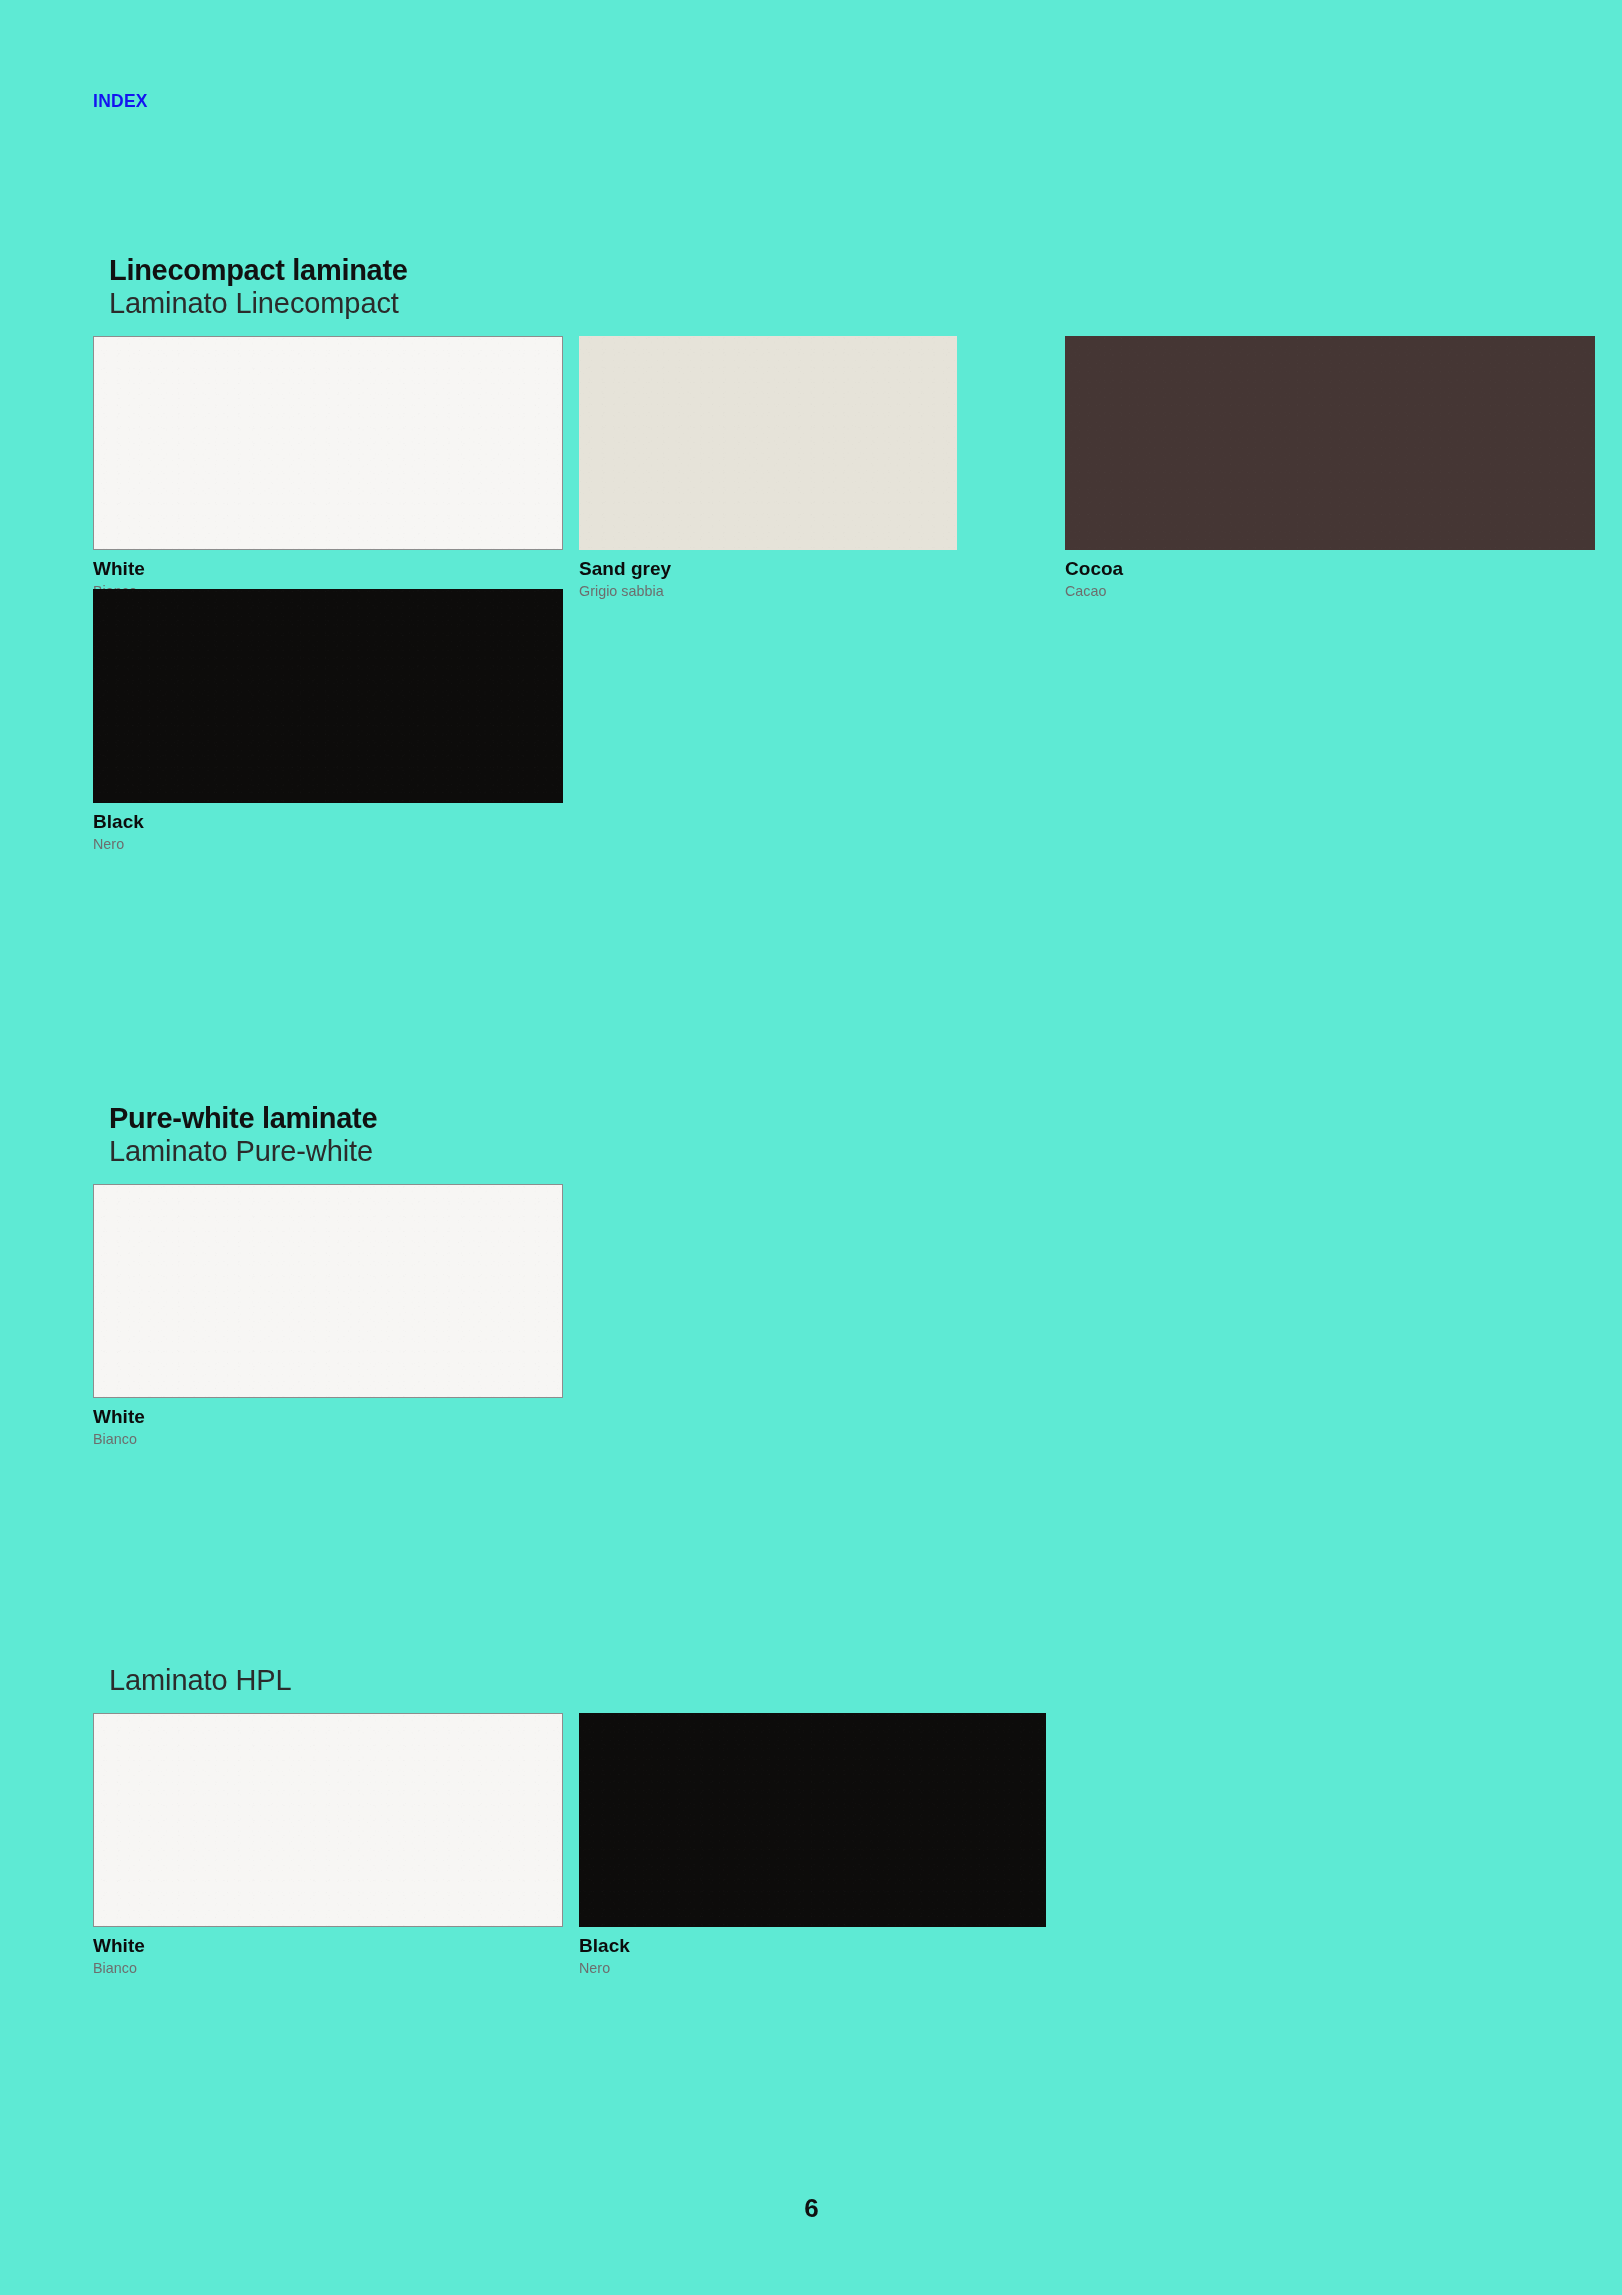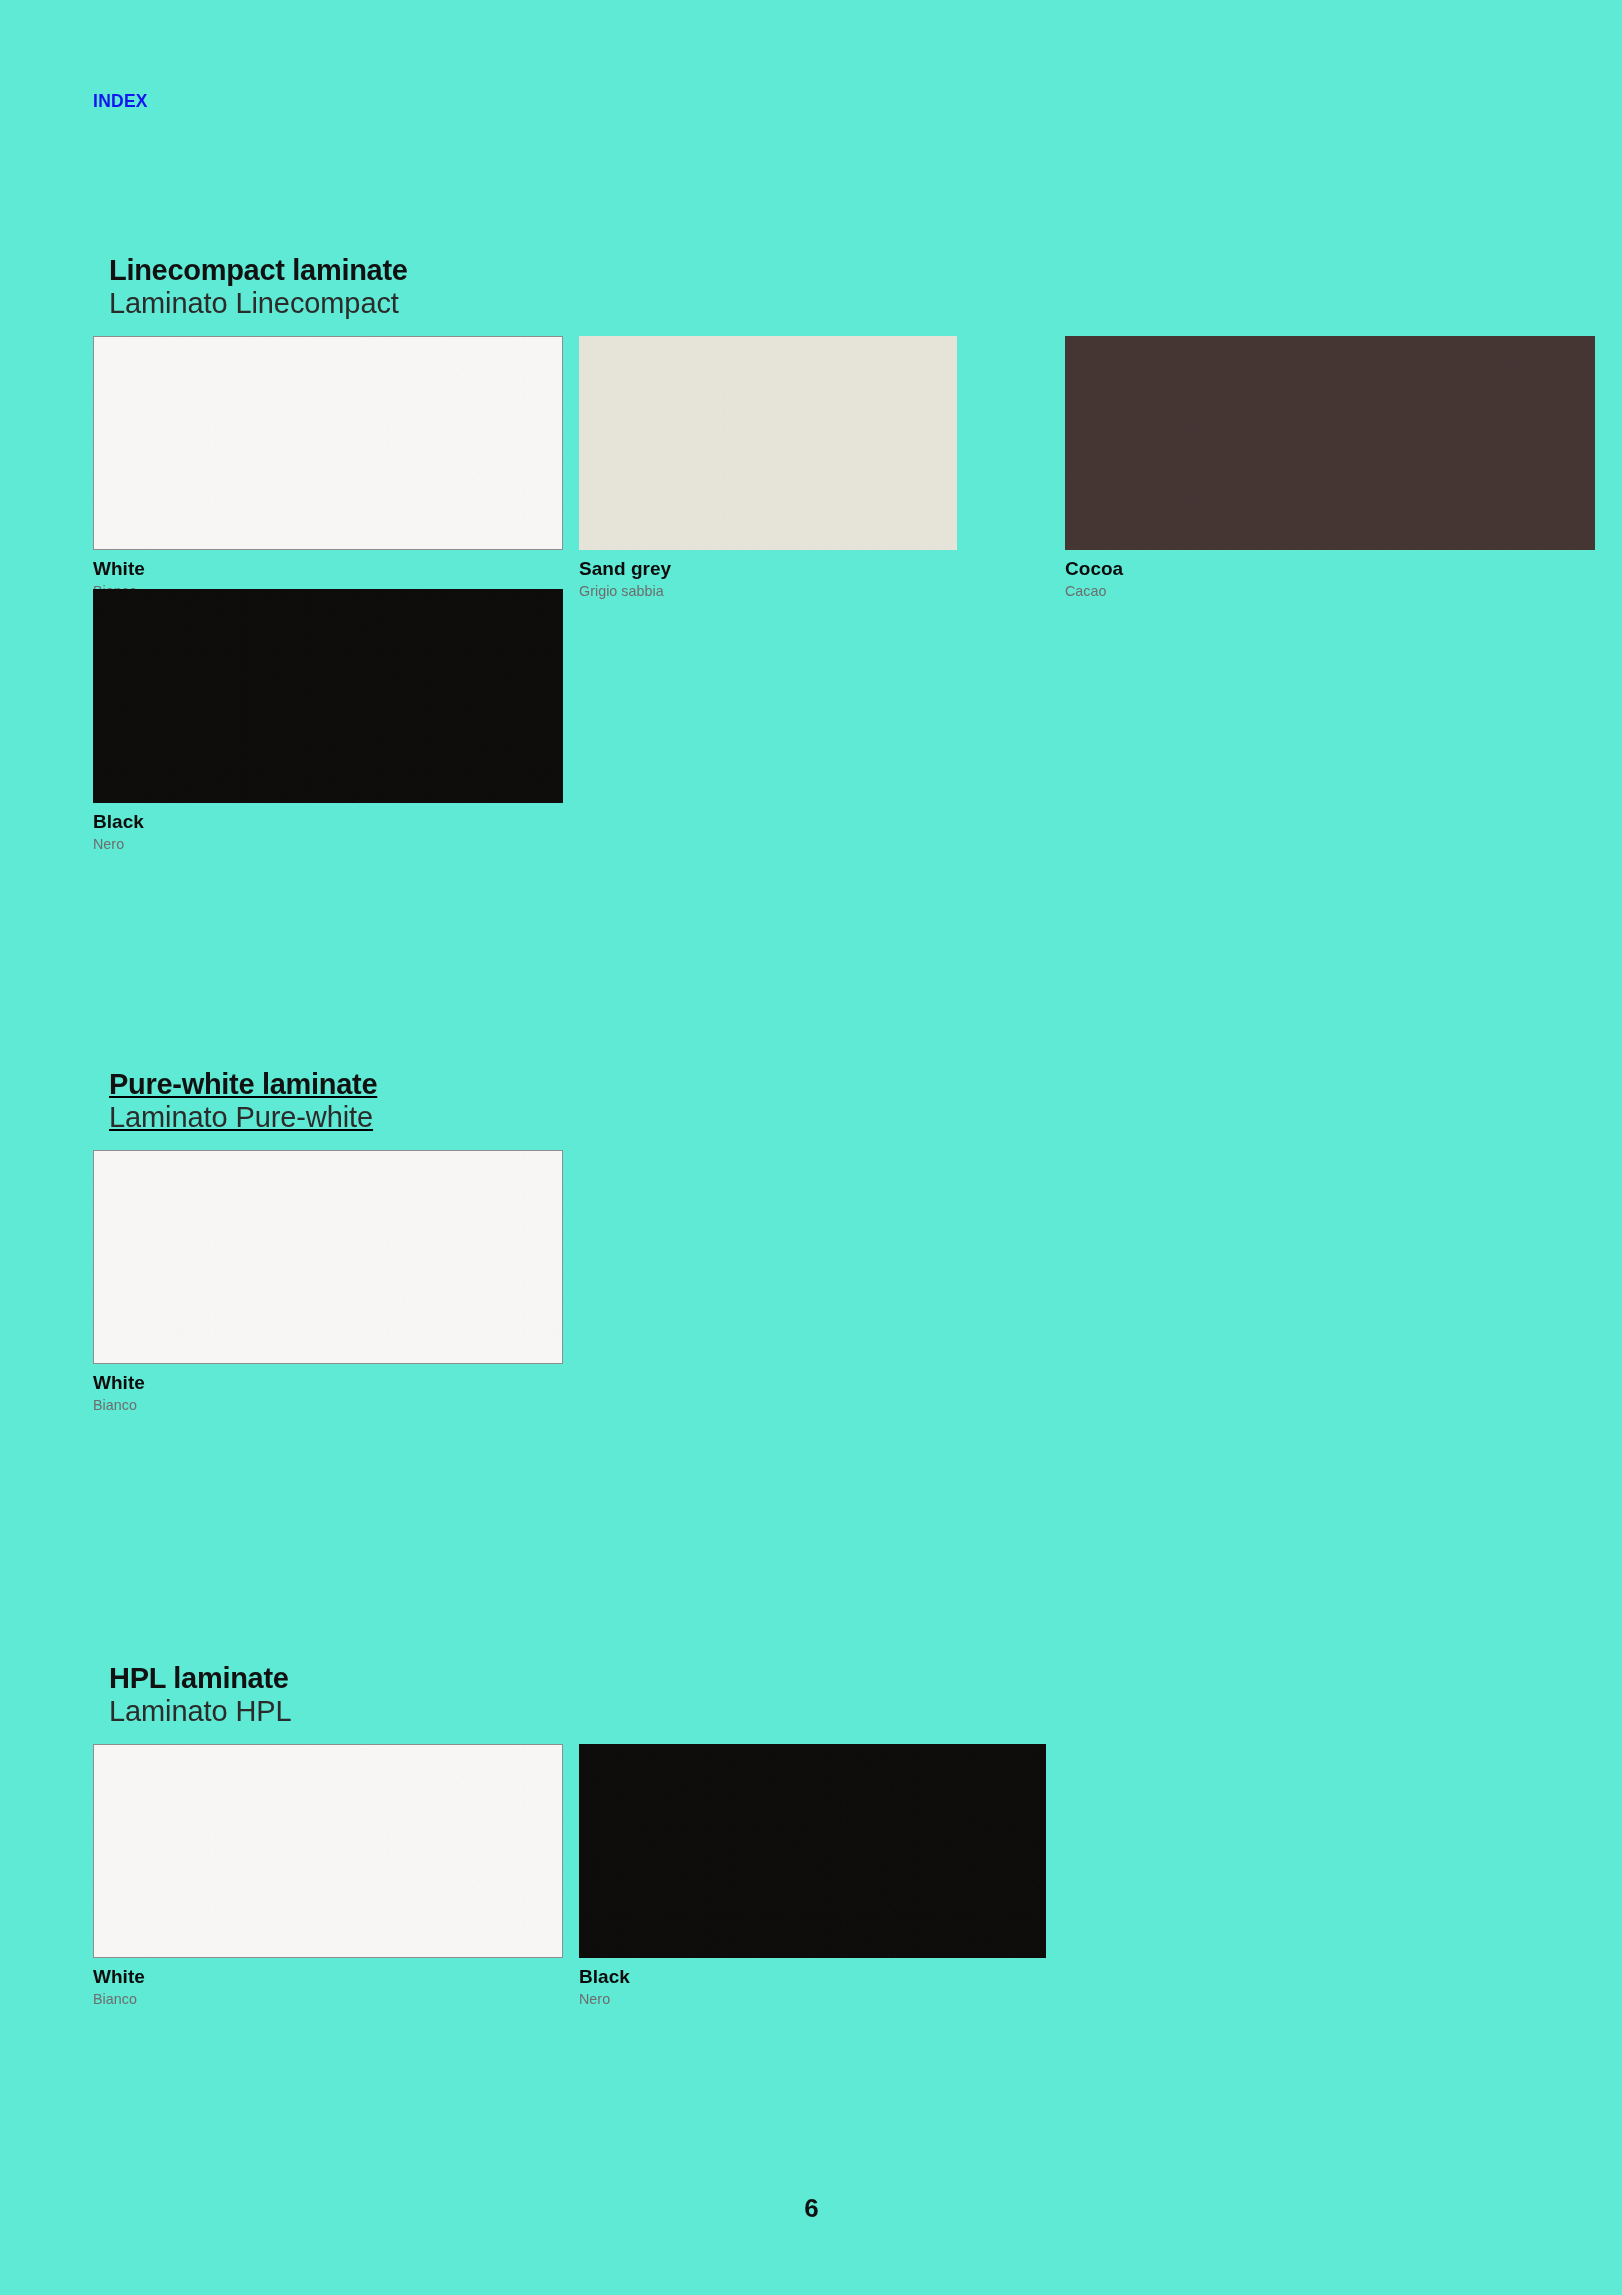--- a/index.html
+++ b/index.html
@@ -202,40 +202,39 @@
         <div class="swatch" style="left:0px; width:470px;">
           <div class="swatch-chip" style="height:214px; background:#0d0c0b;"></div>
           <div class="swatch-label">
             <span class="swatch-name-en">Black</span>
             <span class="swatch-name-it">Nero</span>
           </div>
         </div>
       </div>
     </div>
 
-    <div class="section" style="top:1053px;text-decoration:underline;">
+    <div class="section" style="top:1087px;">
       <div class="section-heading">
         <span class="section-title-en">Pure-white laminate</span>
         <span class="section-title-it">Laminato Pure-white</span>
       </div>
 
       <div class="swatch-row" style="height:253px; margin-top:8.4px;">
         <div class="swatch" style="left:0px; width:470px;">
           <div class="swatch-chip bordered" style="height:214px; background:#f7f6f4;"></div>
           <div class="swatch-label">
             <span class="swatch-name-en">White</span>
             <span class="swatch-name-it">Bianco</span>
           </div>
         </div>
       </div>
     </div>
 
     <div class="section" style="top:1647px;">
       <div class="section-heading">
-        <span class="section-title-en">HPL laminate</span>
         <span class="section-title-it">Laminato HPL</span>
       </div>
 
       <div class="swatch-row" style="height:253px; margin-top:8.4px;">
 
         <div class="swatch" style="left:0px; width:470px;">
           <div class="swatch-chip bordered" style="height:214px; background:#f7f6f4;"></div>
           <div class="swatch-label">
             <span class="swatch-name-en">White</span>
             <span class="swatch-name-it">Bianco</span>

